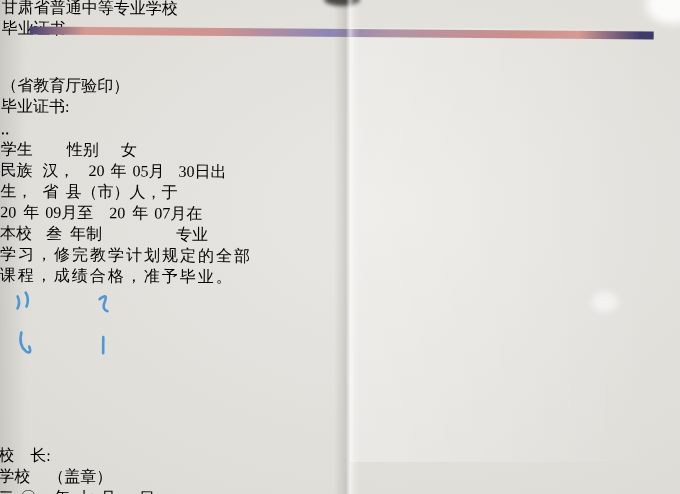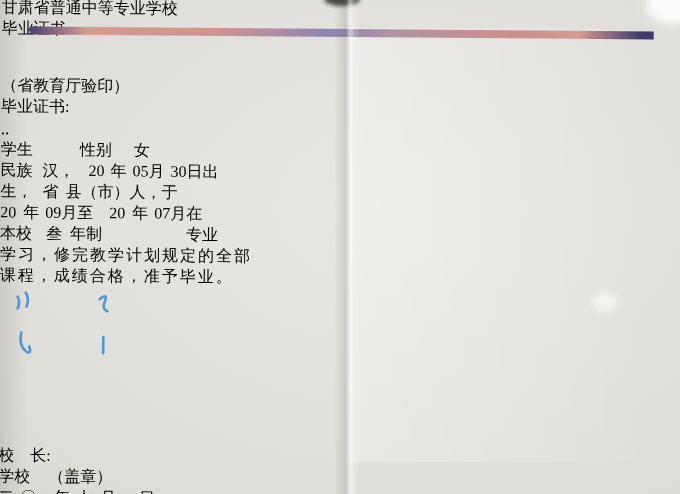--- a/index.html
+++ b/index.html
@@ -147,29 +147,29 @@
       <div class="emboss-mark" style="left:30px;top:70px;width:10px;height:12px;"></div>
     </div>
 
     <div class="photo-caption">（省教育厅验印）</div>
 
     <div class="certno"><span>毕业证书:</span><span class="certno-blur"></span></div>
     <div class="certno-dotted"></div>
     <div class="certno-tail">‥</div>
 
     
-    <div class="ln" style="left:398px;top:60px;"><span>学生</span><span class="bp" style="width:50px;margin-left:14px;"></span><span style="margin-left:33px;">性别</span><span class="hand" style="margin-left:22px;">女</span></div>
-
-    <div class="ln" style="left:368px;top:96px;"><span>民族</span><span class="hand" style="margin-left:10px;">汉</span><span>，</span><span class="hand" style="margin-left:14px;">20</span><span class="bp" style="width:18px;margin-left:2px;"></span><span style="margin-left:4px;">年</span><span class="hand" style="margin-left:6px;">05月</span><span class="hand" style="margin-left:6px;">30日出</span></div>
+    <div class="ln" style="left:398px;top:60px;"><span>学生</span><span class="bp" style="width:50px;margin-left:14px;"></span><span style="margin-left:20px;">性别</span><span class="hand" style="margin-left:22px;">女</span></div>
+
+    <div class="ln" style="left:368px;top:96px;"><span>民族</span><span class="hand" style="margin-left:10px;">汉</span><span>，</span><span class="hand" style="margin-left:14px;">20</span><span class="bp" style="width:18px;margin-left:2px;"></span><span style="margin-left:4px;">年</span><span class="hand" style="margin-left:6px;">05月</span><span class="hand" style="margin-left:14px;">30日出</span></div>
 
     <div class="ln" style="left:368px;top:131px;"><span>生，</span><span class="bp" style="width:34px;margin-left:4px;"></span><span style="margin-left:6px;">省</span><span class="bp" style="width:40px;margin-left:6px;"></span><span style="margin-left:1px;">县（市）人，于</span></div>
 
     <div class="ln" style="left:378px;top:167px;"><span class="hand">20</span><span class="bp" style="width:20px;margin-left:3px;"></span><span style="margin-left:4px;">年</span><span class="hand" style="margin-left:6px;">09月至</span><span class="hand" style="margin-left:16px;">20</span><span class="bp" style="width:18px;margin-left:3px;"></span><span style="margin-left:4px;">年</span><span class="hand" style="margin-left:6px;">07月在</span></div>
 
-    <div class="ln" style="left:368px;top:198px;"><span>本校</span><span class="hand" style="margin-left:14px;">叁</span><span style="margin-left:8px;">年制</span><span class="bp" style="width:40px;margin-left:44px;"></span><span style="margin-left:40px;">专业</span></div>
+    <div class="ln" style="left:368px;top:198px;"><span>本校</span><span class="hand" style="margin-left:14px;">叁</span><span style="margin-left:8px;">年制</span><span class="bp" style="width:40px;margin-left:44px;"></span><span style="margin-left:30px;">专业</span></div>
 
     <div class="ln" style="left:368px;top:229px;letter-spacing:2px;">学习，修完教学计划规定的全部</div>
     <div class="ln" style="left:368px;top:261px;letter-spacing:2px;">课程，成绩合格，准予毕业。</div>
 
     
     <svg class="sig-svg" width="140" height="75" viewBox="0 0 140 75">
       <g fill="none" stroke="#3f8fd6" stroke-width="2.6" stroke-linecap="round" opacity="0.9">
         <path d="M18,10 q3,6 0,12"></path>
         <path d="M26,6 q4,6 1,14"></path>
         <path d="M22,46 q-3,13 5,19 q6,3 3,-5"></path>

